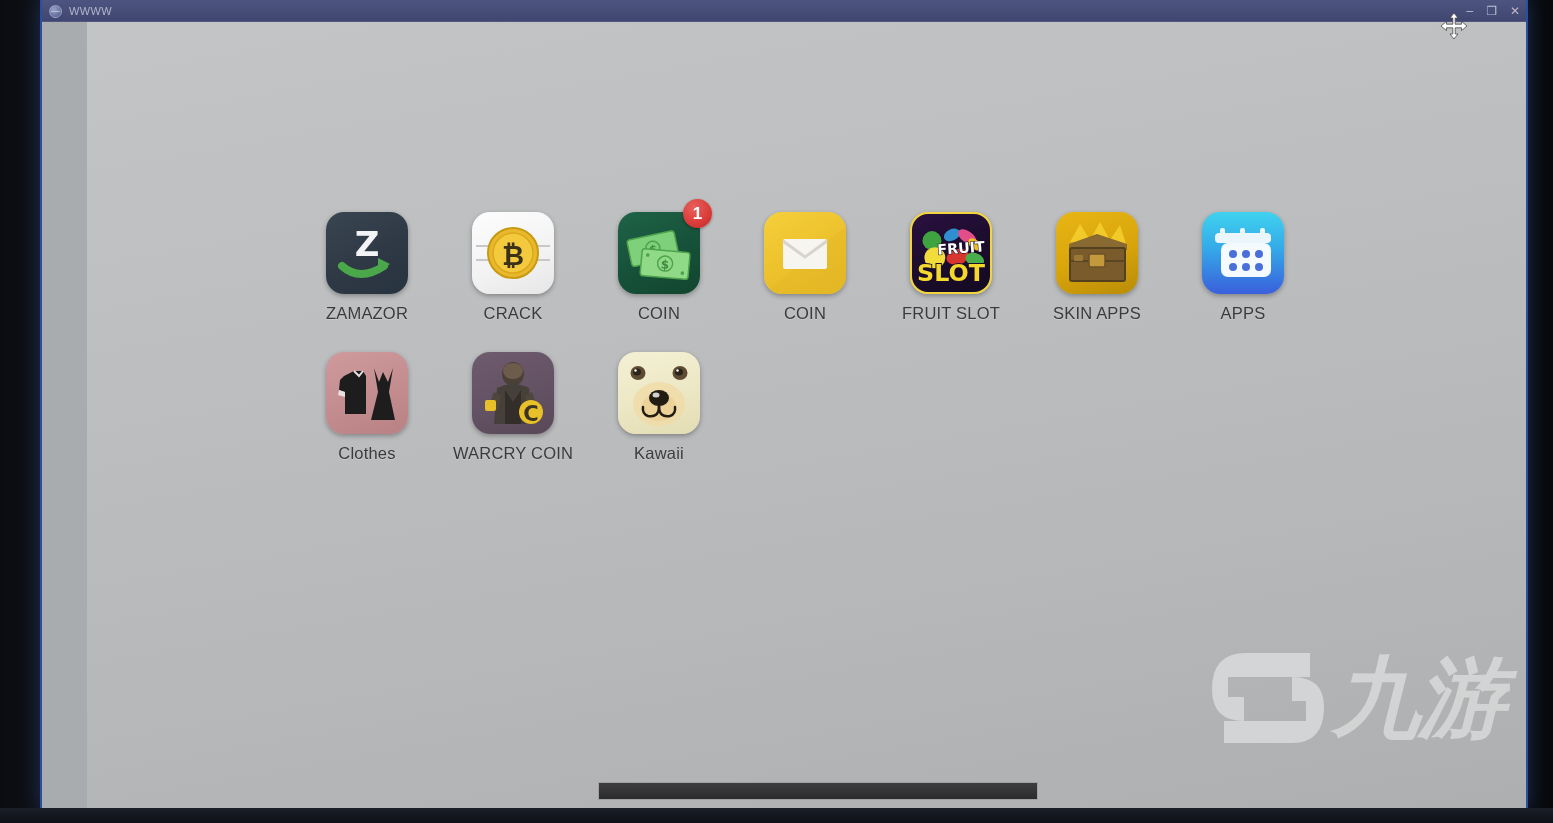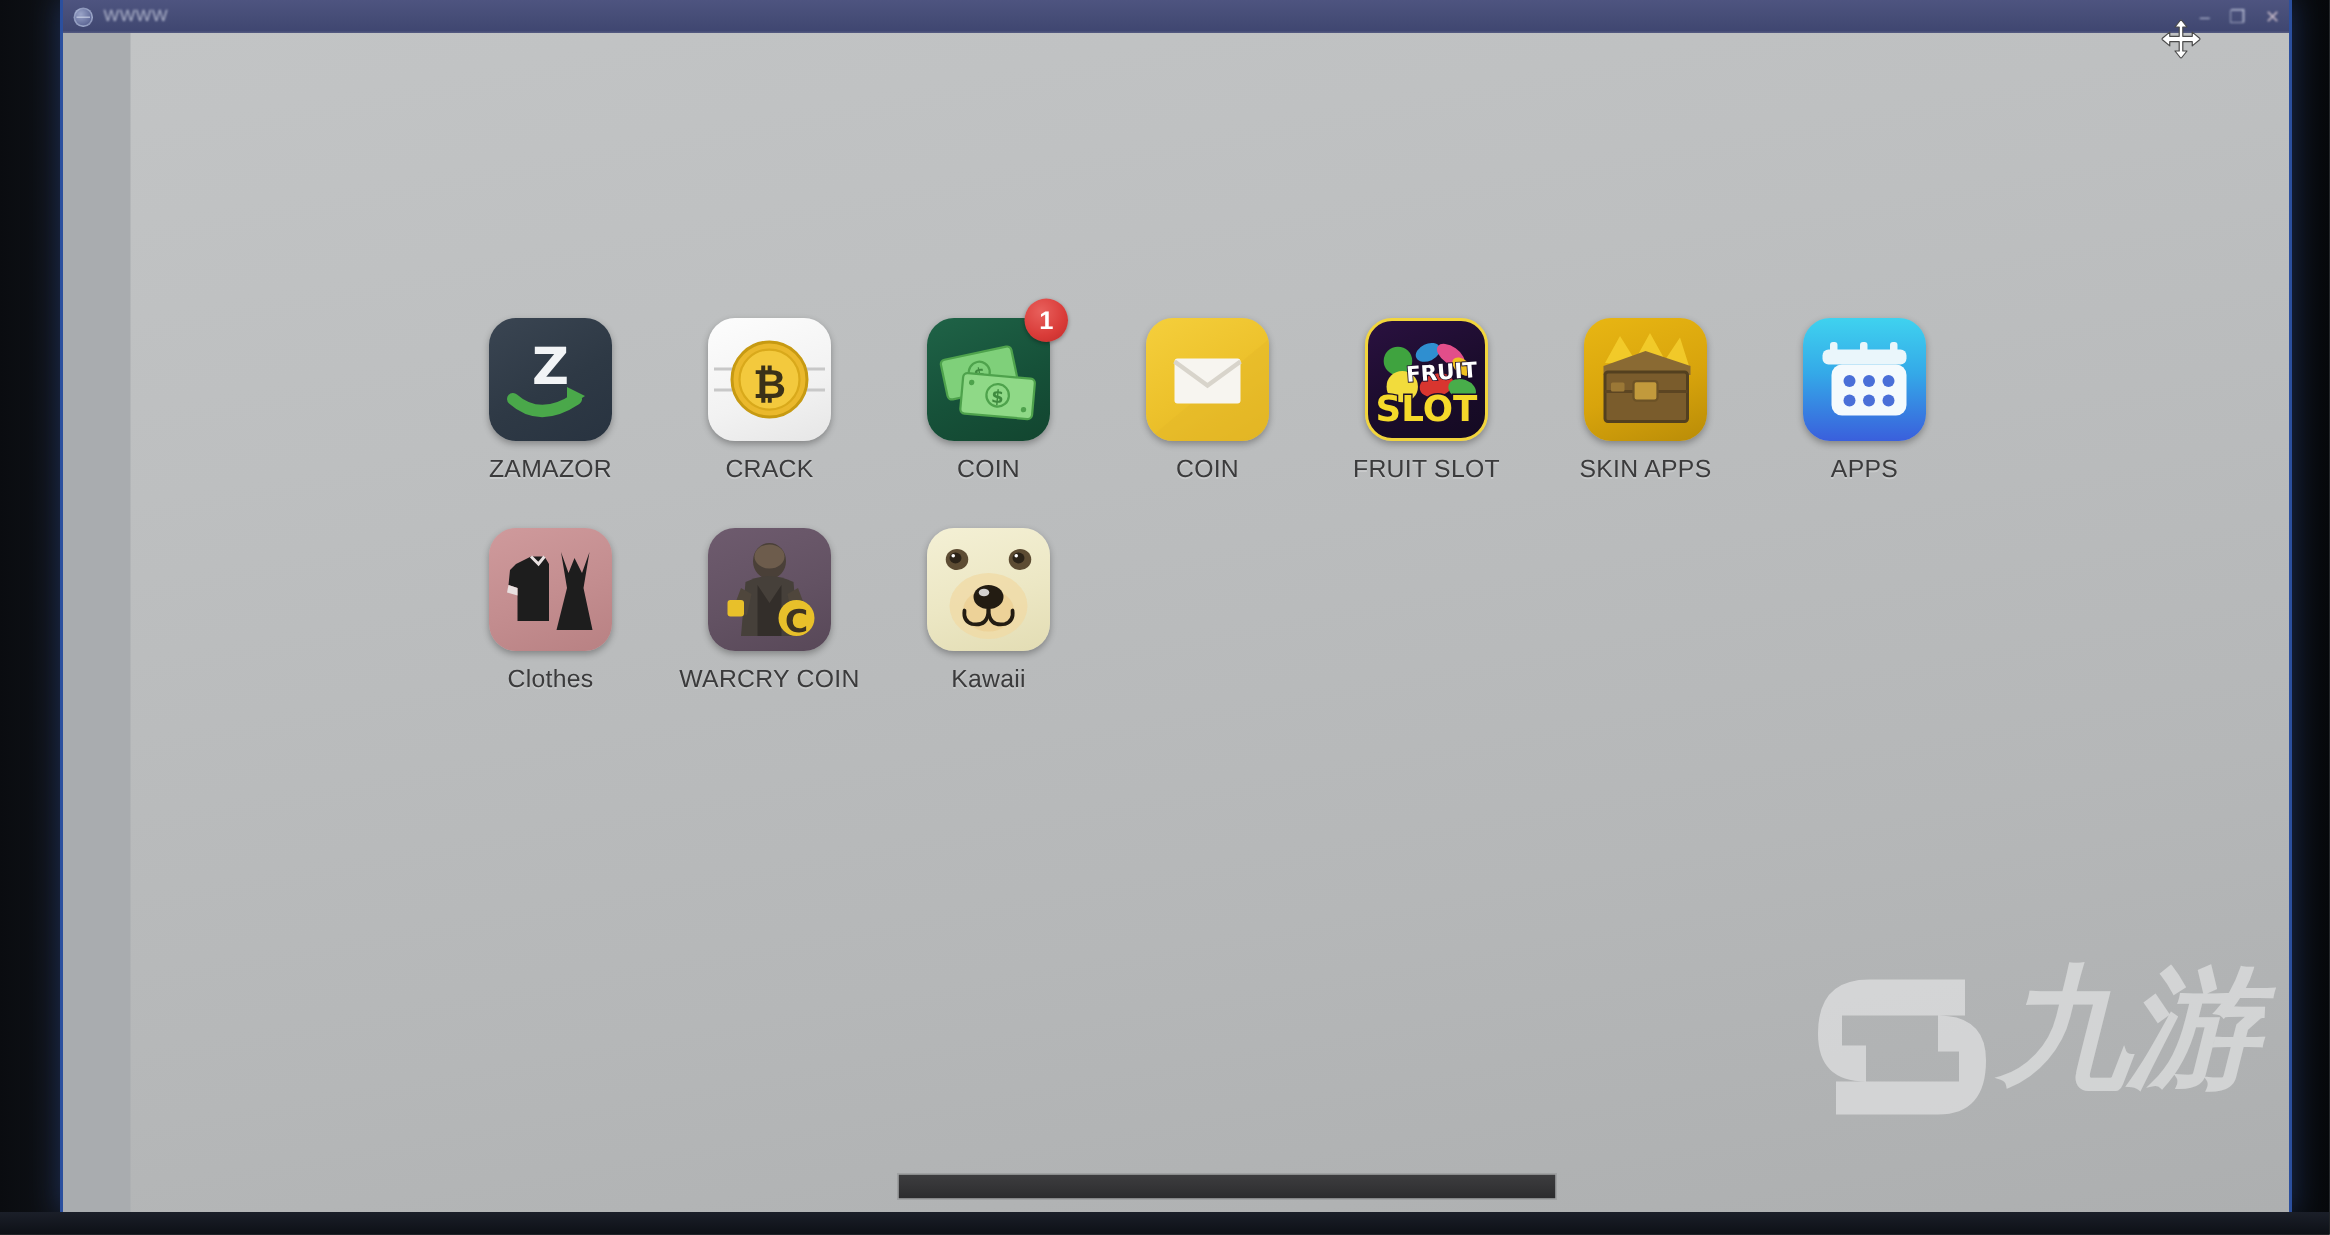--- a/index.html
+++ b/index.html
@@ -159,21 +159,21 @@
     left: 511px; top: 0;
     width: 440px; height: 18px;
     background: linear-gradient(180deg,#3d3d3f 0%,#343436 55%,#2b2b2d 100%);
     border: 1px solid #9fa1a2;
   }
 
   
   #watermark {
     position: absolute;
     right: 22px; bottom: 55px;
-    display: flex; gap: 6px;
+    display: flex; align-items: center; gap: 6px;
     opacity: .58;
     pointer-events: none;
     user-select: none;
   }
   #watermark .wm-glyph {
     font-size: 88px;
     line-height: .95;
     color: #eceded;
     font-family: "DejaVu Sans", sans-serif;
     font-weight: bold;

